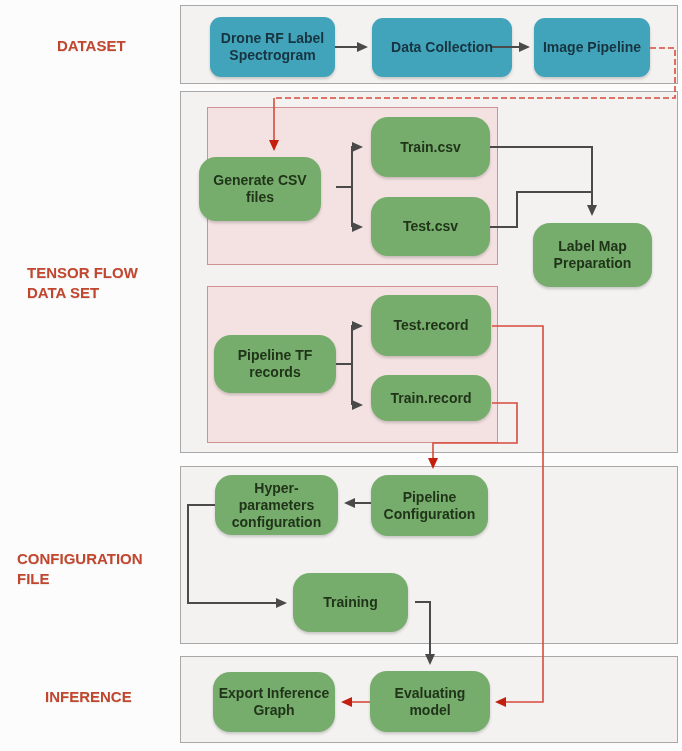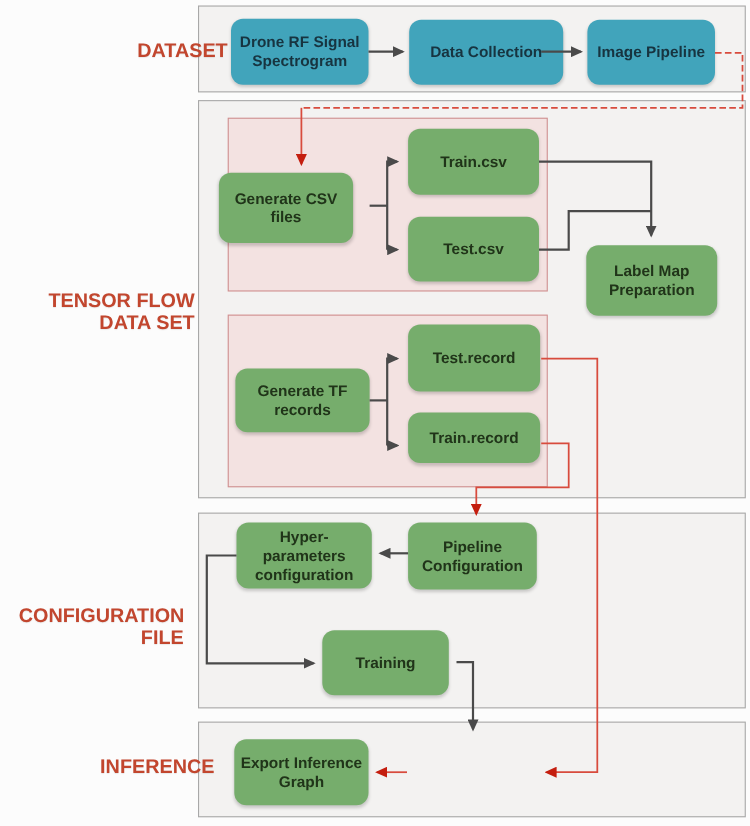--- a/index.html
+++ b/index.html
@@ -16,35 +16,35 @@
   }
   .pink{
     position:absolute;
     background:var(--pink-bg,#f3e2e1);
     border:1px solid var(--pink-border,#cf9191);
     box-sizing:border-box;
   }
   .side-label{
     position:absolute;
     color:var(--label-text,#c2462e);
-    font-weight:bold;font-size:18px;line-height:20px;
-    text-align:right;white-space:pre-line;
+    font-weight:bold;font-size:15px;line-height:20px;
+    text-align:left;white-space:pre-line;
     text-shadow:0 1px 1px rgba(0,0,0,0.08);
   }
   .node{
     position:absolute;
     display:flex;align-items:center;justify-content:center;
     text-align:center;white-space:pre-line;
     border-radius:11px;
     font-size:14px;font-weight:bold;line-height:17px;
     box-sizing:border-box;padding:3px 4px;
     box-shadow:0 2px 3px rgba(0,0,0,0.18);
   }
   .teal{background:var(--teal,#41a4bb);color:var(--teal-text,#173440);}
-  .green{background:var(--green,#76ad6c);color:var(--green-text,#203419);}
+  .green{background:var(--green,#76ad6c);color:var(--green-text,#203419);border-radius:17px;}
   .overlay{position:absolute;left:0;top:0;pointer-events:none;}
   .ln-dark{stroke:var(--dark-line,#4a4a4a);stroke-width:2;fill:none;}
   .ln-red{stroke:var(--red-line,#d84b3d);stroke-width:1.6;fill:none;}
   .ln-red-dash{stroke:var(--red-line,#d84b3d);stroke-width:1.6;fill:none;stroke-dasharray:6 3;}
   .head-dark{fill:var(--dark-line,#3d3d3d);}
   .head-red{fill:var(--red-arrow,#c41e0f);}
 </style>
 </head>
 <body>
 
@@ -58,45 +58,46 @@
   <div class="pink" style="left:207px;top:107px;width:291px;height:158px"></div>
   <div class="pink" style="left:207px;top:286px;width:291px;height:157px"></div>
 
   <div class="side-label" style="left:57px;top:36px;width:150px">DATASET</div>
   <div class="side-label" style="left:27px;top:263px;width:150px">TENSOR FLOW
 DATA SET</div>
   <div class="side-label" style="left:17px;top:549px;width:150px">CONFIGURATION
 FILE</div>
   <div class="side-label" style="left:45px;top:687px;width:150px">INFERENCE</div>
 
-  <div class="node teal" style="left:210px;top:17px;width:125px;height:60px">Drone RF Signal
+  <div class="node teal" style="left:210px;top:17px;width:125px;height:60px">Drone RF Label
 Spectrogram</div>
   <div class="node teal" style="left:372px;top:18px;width:140px;height:59px">Data Collection</div>
   <div class="node teal" style="left:534px;top:18px;width:116px;height:59px">Image Pipeline</div>
 
   <div class="node green" style="left:199px;top:157px;width:122px;height:64px">Generate CSV
 files</div>
   <div class="node green" style="left:371px;top:117px;width:119px;height:60px">Train.csv</div>
   <div class="node green" style="left:371px;top:197px;width:119px;height:59px">Test.csv</div>
   <div class="node green" style="left:533px;top:223px;width:119px;height:64px">Label Map
 Preparation</div>
 
-  <div class="node green" style="left:214px;top:335px;width:122px;height:58px">Generate TF
+  <div class="node green" style="left:214px;top:335px;width:122px;height:58px">Pipeline TF
 records</div>
   <div class="node green" style="left:371px;top:295px;width:120px;height:61px">Test.record</div>
   <div class="node green" style="left:371px;top:375px;width:120px;height:46px">Train.record</div>
 
   <div class="node green" style="left:215px;top:475px;width:123px;height:60px">Hyper-parameters
 configuration</div>
   <div class="node green" style="left:371px;top:475px;width:117px;height:61px">Pipeline
 Configuration</div>
   <div class="node green" style="left:293px;top:573px;width:115px;height:59px">Training</div>
 
   <div class="node green" style="left:213px;top:672px;width:122px;height:60px">Export Inference
 Graph</div>
+  <div class="node green" style="left:370px;top:671px;width:120px;height:61px">Evaluating model</div>
 
   <svg class="overlay" width="682" height="751" viewBox="0 0 682 751">
     <defs>
       <marker id="ad" markerUnits="userSpaceOnUse" markerWidth="11" markerHeight="10" refX="9" refY="5" orient="auto">
         <path class="head-dark" d="M0,0 L11,5 L0,10 z"></path>
       </marker>
       <marker id="ar" markerUnits="userSpaceOnUse" markerWidth="11" markerHeight="10" refX="9" refY="5" orient="auto">
         <path class="head-red" d="M0,0 L11,5 L0,10 z"></path>
       </marker>
     </defs>

